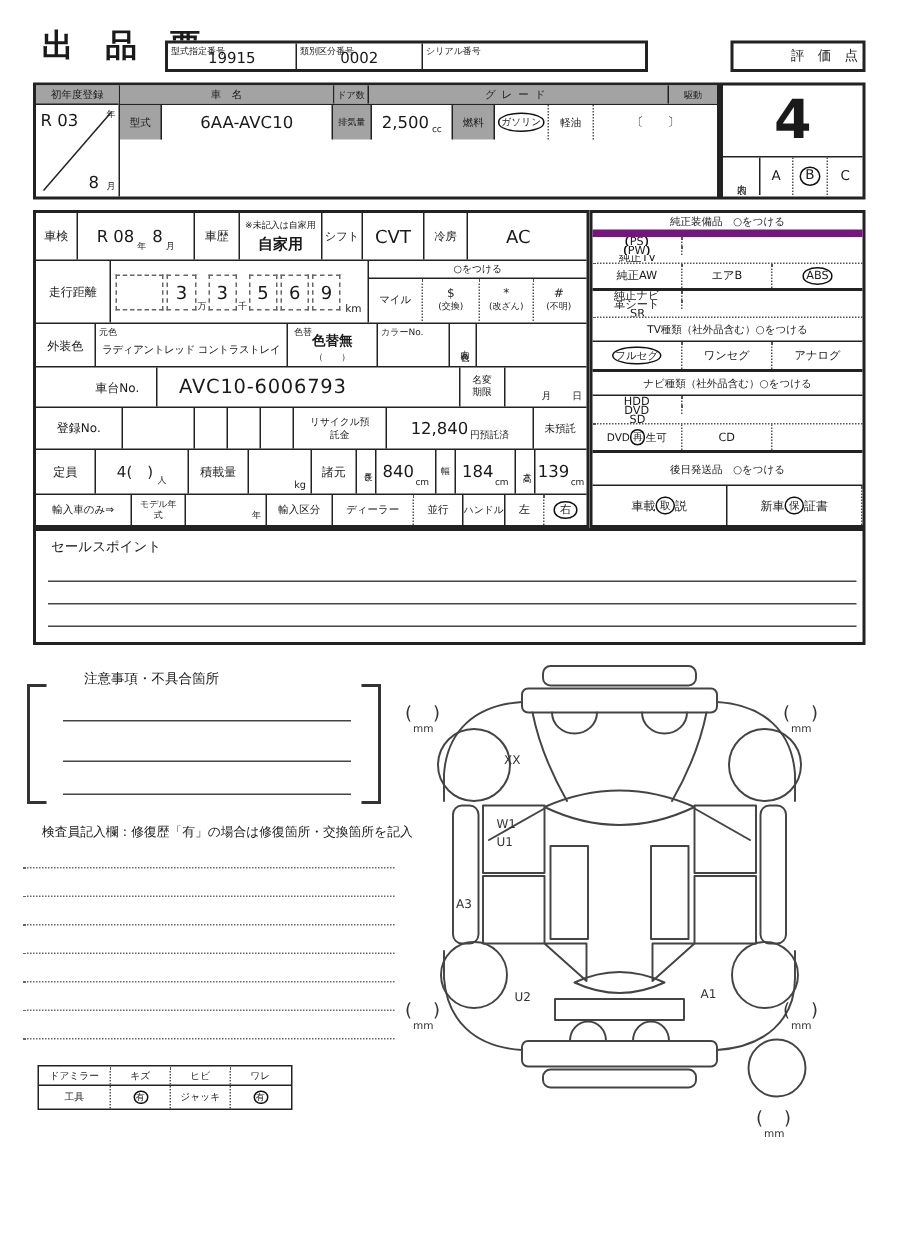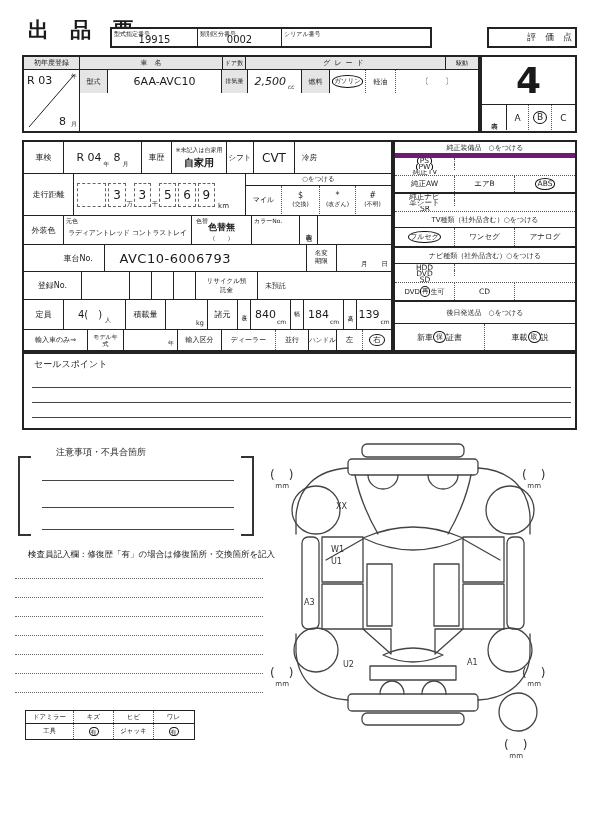--- a/index.html
+++ b/index.html
@@ -5,21 +5,21 @@
   *{margin:0;padding:0;box-sizing:border-box;}
   html,body{width:600px;height:825px;background:#fff;}
   body{font-family:"DejaVu Sans",sans-serif;color:#1a1a1a;position:relative;-webkit-font-smoothing:antialiased;}
   .abs{position:absolute;}
   .bx{border:2px solid #222;background:#fff;}
   .row{display:flex;}
   .c{border-right:1px solid #222;display:flex;align-items:center;justify-content:center;position:relative;overflow:hidden;}
   .c:last-child{border-right:none;}
   .cd{border-right:1px dotted #555 !important;}
   .col{display:flex;flex-direction:column;align-items:center;justify-content:center;}
-  .hl{font-size:7px;background:#e5e5e5;}
+  .hl{font-size:7px;background:#a3a3a3;}
   .cl{position:absolute;top:1px;left:2px;font-style:normal;font-size:6px;color:#222;white-space:nowrap;}
   .f6{font-size:6px}.f65{font-size:6.5px}.f7{font-size:7px}.f75{font-size:7.5px}.f8{font-size:8px}
   .f9{font-size:9px}.f10{font-size:10px}.f11{font-size:11px}.f12{font-size:12px}.f13{font-size:13px}
   .circ{display:inline-block;border:1.5px solid #111;border-radius:50%;padding:0 2px;line-height:1.25;}
   .mrow{display:flex;border-bottom:1px solid #222;}
   .mrow:last-child{border-bottom:none;}
   .dotb{border-bottom:1px dotted #555 !important;flex-direction:column;}
   .secb{border-bottom:2px solid #222 !important;}
   .dbox{border:1px dashed #666;display:flex;align-items:center;justify-content:center;font-size:12px;height:24px;}
   .vert{writing-mode:vertical-rl;letter-spacing:1px;}
@@ -75,21 +75,21 @@
       <div class="c hl" style="width:23px;font-size:6px;">ドア数</div>
       <div class="c hl" style="width:200px;letter-spacing:4px;">グレード</div>
       <div class="c hl" style="width:32px;font-size:6px;">駆動</div>
     </div>
 
 
     <div class="row" style="height:23px;">
       <div class="c hl" style="width:28px;">型式</div>
       <div class="c f11" style="width:114px;">6AA-AVC10</div>
       <div class="c hl" style="width:26px;font-size:6px;">排気量</div>
-      <div class="c" style="width:54px;font-style:italic;">
+      <div class="c" style="width:54px;">
         <span class="f11">2,500</span>
         <span class="f6" style="align-self:flex-end;margin:0 0 3px 2px;">cc</span>
       </div>
       <div class="c hl" style="width:28px;">燃料</div>
       <div class="c cd" style="width:36px;">
         <span class="circ" style="font-size:6.5px;padding:1px 1px;">ガソリン</span>
       </div>
       <div class="c cd f7" style="width:30px;">軽油</div>
       <div class="c f8" style="width:82px;">〔　　〕</div>
     </div>
@@ -108,49 +108,50 @@
     <div class="c cd" style="width:23px;">
         <span class="circ f9" style="padding:0 3px;">B</span>
       </div>
     <div class="c f9" style="width:23px;">C</div>
   </div>
 </div>
 
 <div class="abs bx" style="left:22px;top:140px;width:371px;height:212px;">
 
   <div class="mrow" style="height:32px;">
-    <div class="c f8" style="width:40px;">車検</div>
+    <div class="c f8" style="width:28px;">車検</div>
     <div class="c" style="width:78px;">
-      <span class="f11">R 04</span>
+      <span class="f11">R 08</span>
       <span class="f6" style="align-self:flex-end;margin:0 4px 4px 2px;">年</span>
       <span class="f11">8</span>
       <span class="f6" style="align-self:flex-end;margin:0 0 4px 2px;">月</span>
     </div>
     <div class="c f8" style="width:30px;">車歴</div>
     <div class="c col" style="width:55px;">
       <span class="f6" style="margin-bottom:1px;">※未記入は自家用</span>
       <span class="f10" style="font-weight:bold;">自家用</span>
     </div>
     <div class="c f75" style="width:27px;">シフト</div>
     <div class="c f12" style="width:41px;">CVT</div>
     <div class="c f75" style="width:29px;">冷房</div>
+    <div class="c f12" style="width:67px;">AC</div>
   </div>
 
   <div class="mrow" style="height:42px;">
     <div class="c f8" style="width:50px;">走行距離</div>
     <div class="c" style="width:172px;justify-content:flex-start;padding-left:3px;">
       <span class="dbox" style="width:34px;"></span>
       <span class="dbox" style="width:20px;margin-left:2px;">3</span>
       <span class="f6" style="align-self:flex-end;margin:0 1px 6px 1px;">万</span>
       <span class="dbox" style="width:20px;">3</span>
       <span class="f6" style="align-self:flex-end;margin:0 1px 6px 1px;">千</span>
       <span class="dbox" style="width:20px;">5</span>
       <span class="dbox" style="width:20px;margin-left:2px;">6</span>
       <span class="dbox" style="width:20px;margin-left:2px;">9</span>
-      <span class="f7" style="align-self:flex-end;margin:0 16px 5px 3px;">km</span>
+      <span class="f7" style="align-self:flex-end;margin:0 4px 5px 3px;">km</span>
     </div>
     <div style="width:145px;">
       <div class="f65" style="height:12px;border-bottom:1px solid #222;display:flex;align-items:center;justify-content:center;">○をつける</div>
       <div class="row" style="height:28px;">
         <div class="c cd col f7" style="width:36px;">マイル</div>
         <div class="c cd col" style="width:38px;">
           <span class="f8">$</span>
           <span class="f6">(交換)</span>
         </div>
         <div class="c cd col" style="width:36px;">
@@ -199,20 +200,24 @@
 
   <div class="mrow" style="height:28px;">
     <div class="c f8" style="width:58px;">登録No.</div>
     <div class="c" style="width:48px;"></div>
     <div class="c" style="width:22px;"></div>
     <div class="c" style="width:22px;"></div>
     <div class="c" style="width:22px;"></div>
     <div class="c" style="width:62px;">
       <span class="f65" style="width:44px;text-align:center;line-height:1.3;">リサイクル預託金</span>
     </div>
+    <div class="c" style="width:98px;">
+      <span class="f11">12,840</span>
+      <span class="f65" style="align-self:flex-end;margin:0 0 4px 1px;">円預託済</span>
+    </div>
     <div class="c f7" style="width:35px;">未預託</div>
   </div>
 
   <div class="mrow" style="height:30px;">
     <div class="c f8" style="width:40px;">定員</div>
     <div class="c" style="width:62px;">
       <span class="f10">4(　)</span>
       <span class="f6" style="align-self:flex-end;margin:0 0 4px 3px;">人</span>
     </div>
     <div class="c f8" style="width:40px;">積載量</div>
@@ -301,29 +306,29 @@
     <div class="c cd" style="width:60px;">
       <span class="f7">DVD</span>
         <span class="circ" style="font-size:6.5px;padding:0 1px;">再</span>
         <span class="f7">生可</span>
     </div>
     <div class="c cd f75" style="width:60px;">CD</div>
     <div class="c" style="width:60px;"></div>
   </div>
   <div class="f7" style="height:22px;border-bottom:1px solid #222;display:flex;align-items:center;justify-content:center;">後日発送品　○をつける</div>
   <div class="row" style="height:26px;">
+    <div class="c" style="width:90px;">
+      <span class="f8">車載</span>
+        <span class="circ" style="font-size:7px;padding:1px 2px;">取</span>
+        <span class="f8">説</span>
+    </div>
     <div class="c cd" style="width:90px;">
       <span class="f8">新車</span>
         <span class="circ" style="font-size:7px;padding:1px 2px;">保</span>
         <span class="f8">証書</span>
-    </div>
-    <div class="c" style="width:90px;">
-      <span class="f8">車載</span>
-        <span class="circ" style="font-size:7px;padding:1px 2px;">取</span>
-        <span class="f8">説</span>
     </div>
   </div>
 </div>
 
 <div class="abs bx" style="left:22px;top:352px;width:555px;height:78px;">
   <span class="abs f9" style="left:10px;top:4px;">セールスポイント</span>
   <div class="line" style="left:8px;right:8px;top:33px;width:539px;"></div>
   <div class="line" style="left:8px;top:48px;width:539px;"></div>
   <div class="line" style="left:8px;top:63px;width:539px;"></div>
 </div>

